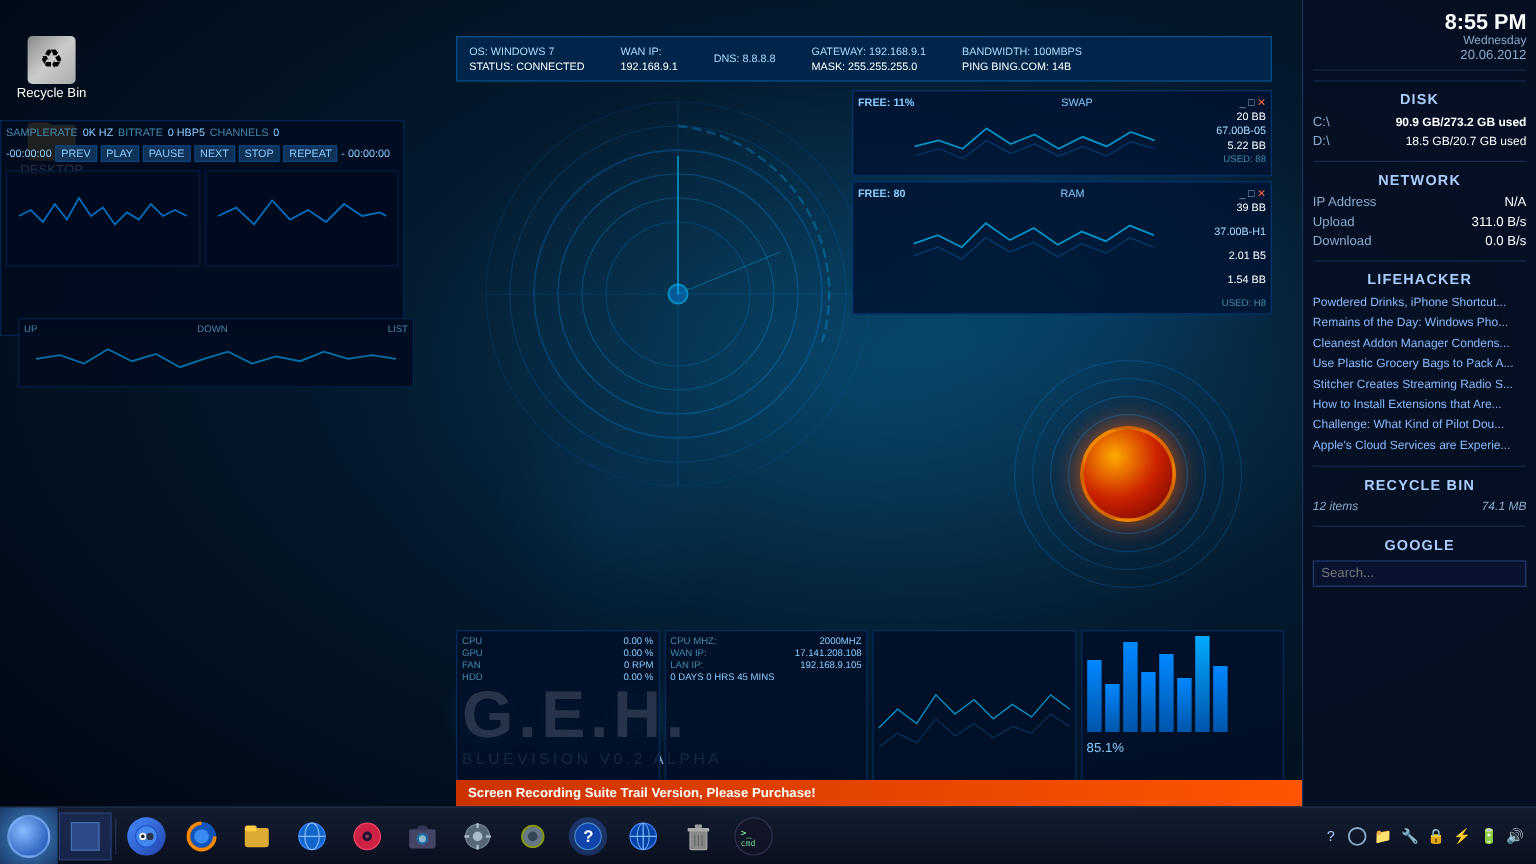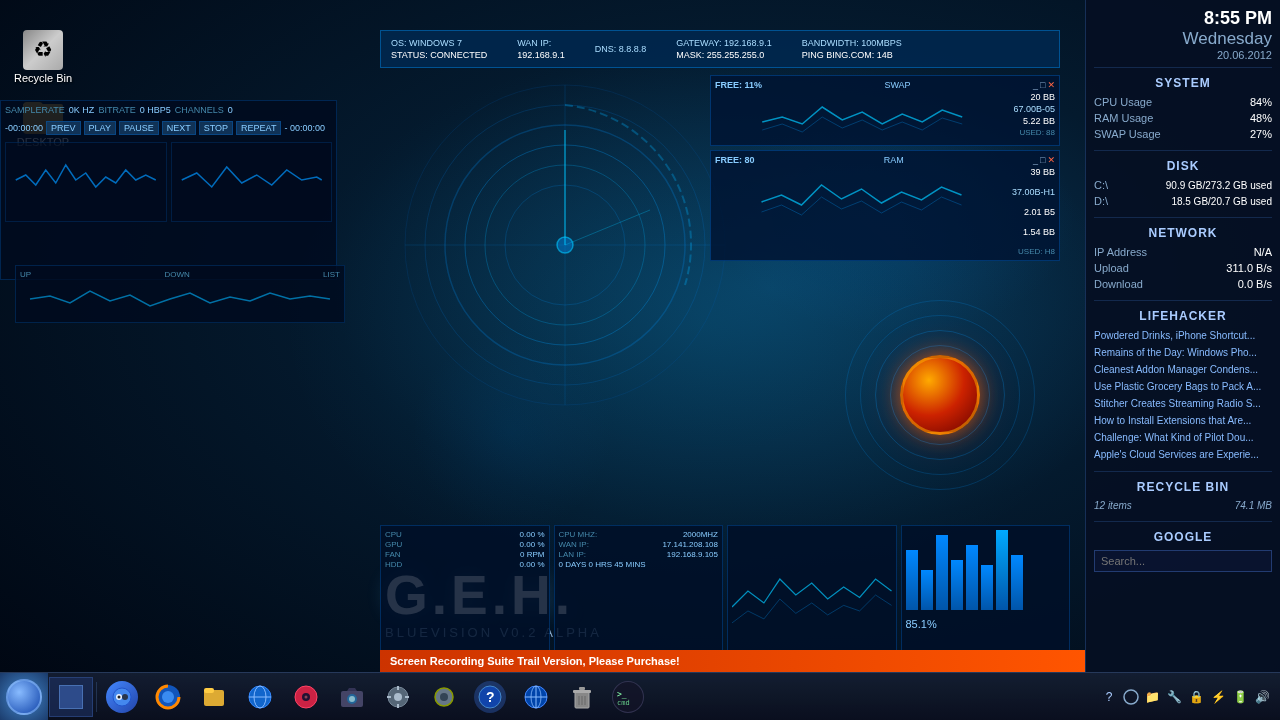--- a/index.html
+++ b/index.html
@@ -213,21 +213,21 @@
       border-bottom: 1px solid rgba(40,80,140,0.4);
     }
 
     #clock-time {
       font-size: 18px;
       color: #fff;
       font-weight: bold;
     }
 
     #clock-date {
-      font-size: 17px;
+      font-size: 10px;
       color: #88aacc;
     }
 
     .panel-section {
       margin-bottom: 10px;
     }
 
     .panel-section-title {
       font-size: 12px;
       font-weight: bold;
@@ -799,43 +799,28 @@
   </div>
 </div>
 
 <div id="right-panel">
   <div id="clock-area">
     <div id="clock-time">8:55 PM</div>
     <div id="clock-date">Wednesday</div>
     <div id="clock-date" style="font-size:11px;color:#88aacc;">20.06.2012</div>
   </div>
 
-  <div class="panel-section">
-    <div class="panel-section-title">SYSTEM</div>
-    <div class="panel-row">
-      <span class="panel-row-label">CPU Usage</span>
-      <span class="panel-row-value">84%</span>
-    </div>
-    <div class="panel-row">
-      <span class="panel-row-label">RAM Usage</span>
-      <span class="panel-row-value">48%</span>
-    </div>
-    <div class="panel-row">
-      <span class="panel-row-label">SWAP Usage</span>
-      <span class="panel-row-value">27%</span>
-    </div>
-  </div>
 
   <div class="panel-divider"></div>
 
   <div class="panel-section">
     <div class="panel-section-title">DISK</div>
     <div class="panel-row">
       <span class="panel-row-label">C:\</span>
-      <span class="panel-row-value" style="font-size:10px;">90.9 GB/273.2 GB used</span>
+      <span class="panel-row-value" style="font-size:10px;font-weight:bold;">90.9 GB/273.2 GB used</span>
     </div>
     <div class="panel-row">
       <span class="panel-row-label">D:\</span>
       <span class="panel-row-value" style="font-size:10px;">18.5 GB/20.7 GB used</span>
     </div>
   </div>
 
   <div class="panel-divider"></div>
 
   <div class="panel-section">

